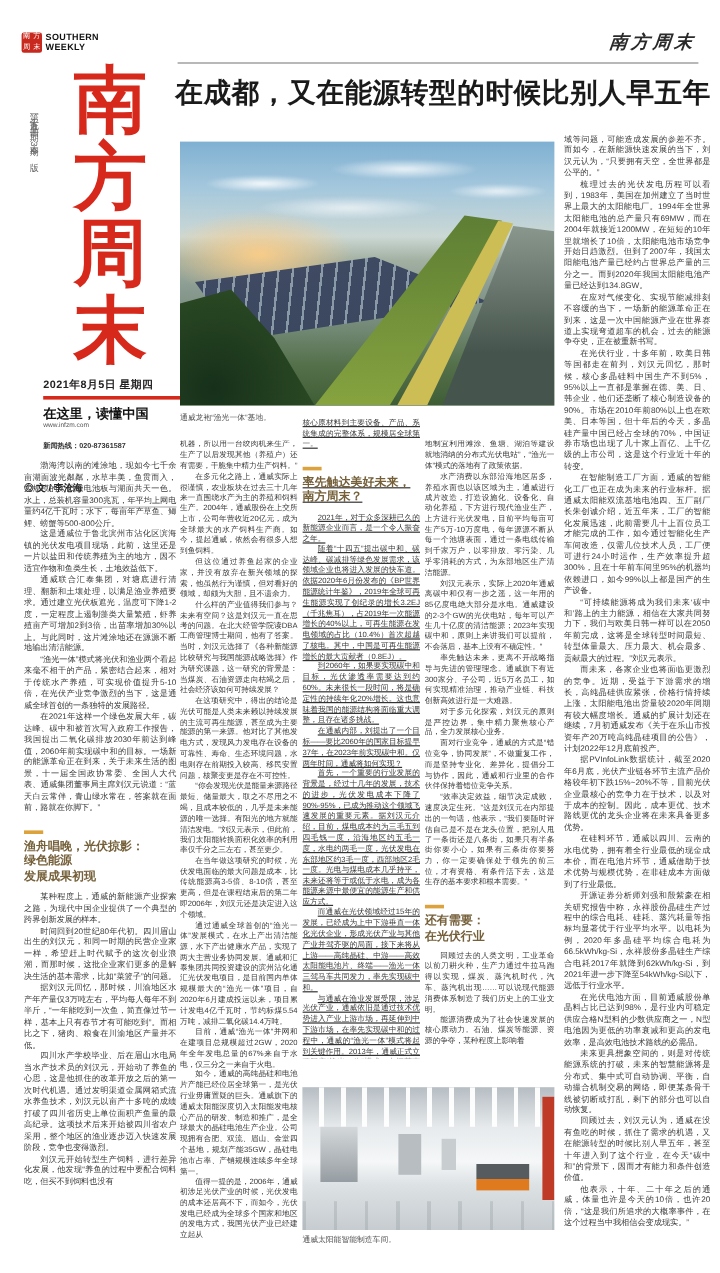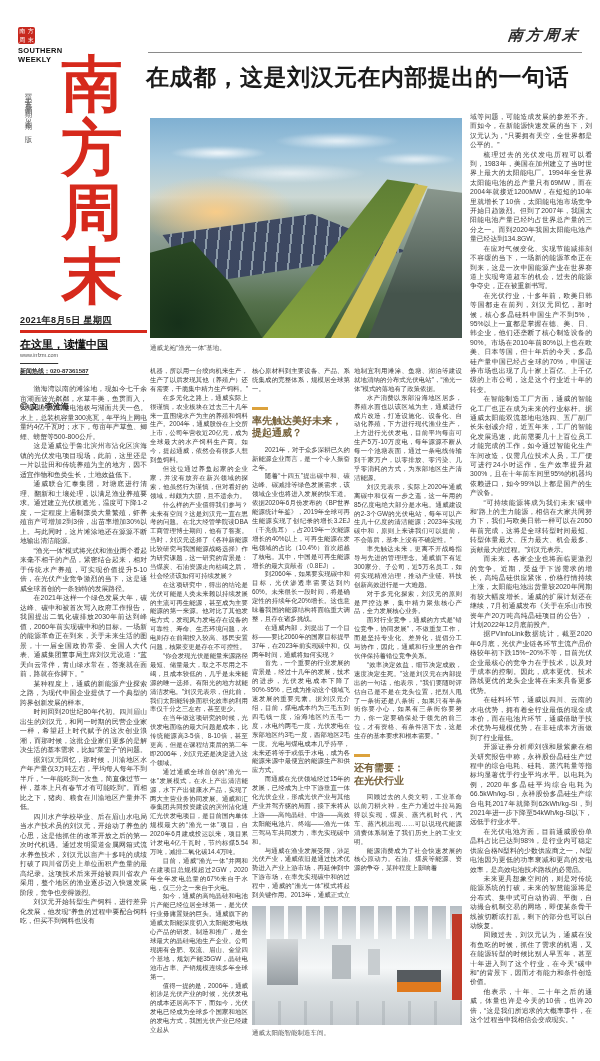--- a/index.html
+++ b/index.html
@@ -1,36 +1,36 @@
 <!DOCTYPE html>
 <html><head>
 <meta charset="utf-8">
 <style>
   html,body{margin:0;padding:0;background:#e9e9e9;}
   .page{position:relative;width:600px;height:1061px;margin:0 auto;background:#fff;
         font-family:"Liberation Sans",sans-serif;color:#333;overflow:hidden;}
   
-  .logo{position:absolute;left:18px;top:27px;display:flex;align-items:flex-start;gap:3px;flex-direction:column;}
+  .logo{position:absolute;left:18px;top:27px;display:flex;align-items:flex-start;gap:3px;}
   .seal{width:17px;height:17px;background:#c8291f;color:#fff;display:grid;
         grid-template-columns:1fr 1fr;font-size:6px;line-height:8px;text-align:center;
         font-family:"DejaVu Serif",serif;border-radius:2px;}
   .logo-text{font-size:7.5px;font-weight:bold;color:#111;line-height:8.5px;letter-spacing:.3px;}
   .script-title{position:absolute;right:20px;top:26px;font-family:"DejaVu Serif",serif;
         font-style:italic;font-weight:bold;font-size:15px;letter-spacing:3px;color:#2a2a2a;
         transform:skewX(-6deg);}
   .rule{position:absolute;left:148px;top:52px;width:434px;height:1px;background:#8a8a8a;}
   .headline{position:absolute;left:146px;top:62px;width:440px;margin:0;font-size:23px;
         font-weight:bold;color:#1a1a1a;letter-spacing:.5px;white-space:nowrap;}
   
   .issue-vert{position:absolute;left:23px;top:88px;height:230px;writing-mode:vertical-rl;
         font-size:7.5px;color:#666;letter-spacing:2px;display:flex;gap:8px;}
   .calligraphy{position:absolute;left:40px;top:52px;width:104px;text-align:center;
         font-family:"DejaVu Serif",serif;font-weight:bold;color:#d6291c;font-size:61px;
         line-height:64px;}
-  .date-block{position:absolute;left:20px;top:314px;width:127px;text-decoration:underline;}
+  .date-block{position:absolute;left:36px;top:314px;width:127px;}
   .date-line{font-size:9px;font-weight:bold;color:#222;letter-spacing:.4px;}
   .red-bar{height:3px;background:#d6291c;margin:3px 0 4px;}
   .slogan-line{font-family:"DejaVu Serif",serif;font-weight:bold;font-size:11px;color:#111;}
   .slogan-line .site{font-size:5.5px;color:#555;font-family:"Liberation Sans",sans-serif;
         font-weight:normal;vertical-align:top;}
   .hotline{font-size:6px;font-weight:bold;color:#333;margin-top:2px;}
   .byline{position:absolute;left:20px;top:361px;width:127px;font-size:8px;font-weight:bold;
         color:#222;padding-bottom:10px;border-bottom:1px solid #b5b5b5;margin-top:40px;}
   
   .photo-main{position:absolute;left:150px;top:118px;width:312px;height:220px;overflow:hidden;
@@ -70,21 +70,21 @@
   .pw-robot{right:10%;bottom:28%;width:21%;height:18%;
         background:linear-gradient(#565b5f 0 55%,#e07a1e 55%);}
   .pw-banner{right:0;top:7%;width:5%;height:72%;background:#c03a28;}
   .pw-floor{left:0;bottom:0;width:100%;height:20%;
         background:repeating-linear-gradient(90deg,rgba(150,158,163,.35) 0 3px,rgba(255,255,255,0) 3px 26px);}
   .caption{position:absolute;font-size:6.5px;color:#555;}
   
   .col{position:absolute;overflow:hidden;text-align:justify;}
   .col-1{left:20px;top:384px;width:127px;height:650px;font-size:6.8px;line-height:9.5px;}
   .col-2{left:150px;top:367px;width:98px;height:688px;font-size:6.4px;line-height:8.9px;}
-  .col-3{left:252px;top:367px;width:98px;height:533px;font-size:6.4px;line-height:8.9px;}
+  .col-3{left:252px;top:349px;width:98px;height:533px;font-size:6.4px;line-height:8.9px;text-decoration:underline;}
   .col-4{left:354px;top:367px;width:108px;height:530px;font-size:6.4px;line-height:8.9px;}
   .col-r{left:470px;top:112px;width:122px;height:930px;font-size:6.8px;line-height:9.4px;}
   .para{margin:0;text-indent:2em;color:#3a3a3a;}
   .para.cont{text-indent:0;}
   .sec-head{margin:13px 0 6px;font-weight:bold;color:#75603a;font-size:10px;line-height:12.5px;}
   .sec-bar{display:block;width:16px;height:3px;background:#dca23c;margin-bottom:5px;}
 </style>
 </head>
 <body>
 
@@ -98,21 +98,21 @@
       <span>末</span>
     </div>
     <div class="logo-text">
       <div>SOUTHERN</div>
       <div>WEEKLY</div>
     </div>
   </div>
   <div class="script-title">南方周末</div>
   <div class="rule"></div>
 
-  <h1 class="headline">在成都，这是刘汉元在内部提出的一句话</h1>
+  <h1 class="headline">在成都，又在能源转型的时候比别人早五年</h1>
 
   <div class="issue-vert">
     <span>第一千九百五十四期</span>
     <span>本期32版</span>
   </div>
   <div class="calligraphy">
     <div>南</div>
     <div>方</div>
     <div>周</div>
     <div>末</div>
@@ -138,20 +138,26 @@
     <div class="pm-trees"></div>
   </div>
   <div class="caption" style="left:150px;top:344px;">通威龙袍“渔光一体”基地。</div>
 
   <div class="col col-1">
       <p class="para">渤海湾以南的滩涂地，现如今七千余亩湖面波光粼粼，水草丰美，鱼贯而入，大规模的太阳能电池板与湖面共天一色。水上，总装机容量300兆瓦，年平均上网电量约4亿千瓦时；水下，每亩年产草鱼、鲫鲤、螃蟹等500-800公斤。</p>
       <p class="para">这是通威位于鲁北滨州市沾化区滨海镇的光伏发电项目现场，此前，这里还是一片以盐田和传统养殖为主的地方，因不适宜作物和鱼类生长，土地效益低下。</p>
       <p class="para">通威联合汇泰集团，对塘底进行清理、翻新和土壤处理，以满足渔业养殖要求。通过建立光伏板遮光，温度可下降1-2度，一定程度上遏制藻类大量繁殖，虾养殖亩产可增加2到3倍，出苗率增加30%以上。与此同时，这片滩涂地还在源源不断地输出清洁能源。</p>
       <p class="para">“渔光一体”模式将光伏和渔业两个看起来毫不相干的产品，紧密结合起来，相对于传统水产养殖，可实现价值提升5-10倍，在光伏产业竞争激烈的当下，这是通威全球首创的一条独特的发展路径。</p>
       <p class="para">在2021年这样一个绿色发展大年，碳达峰、碳中和被首次写入政府工作报告，我国提出二氧化碳排放2030年前达到峰值，2060年前实现碳中和的目标。一场新的能源革命正在到来，关于未来生活的图景，十一届全国政协常委、全国人大代表、通威集团董事局主席刘汉元说道：“蓝天白云常伴，青山绿水常在，答案就在面前，路就在你脚下。”</p>
+      <div class="sec-head">
+        <span class="sec-bar"></span>
+        <div>渔舟唱晚，光伏掠影：</div>
+        <div>绿色能源</div>
+        <div>发展成果初现</div>
+      </div>
       <p class="para">某种程度上，通威的新能源产业探索之路，为现代中国企业提供了一个典型的跨界创新发展的样本。</p>
       <p class="para">时间回到20世纪80年代初。四川眉山出生的刘汉元，和同一时期的民营企业家一样，希望赶上时代赋予的这次创业浪潮，而那时候，这批企业家们更多的是解决生活的基本需求，比如“菜篮子”的问题。</p>
       <p class="para">据刘汉元回忆，那时候，川渝地区水产年产量仅3万吨左右，平均每人每年不到半斤，“一年能吃到一次鱼，简直像过节一样，基本上只有春节才有可能吃到”。而相比之下，猪肉、粮食在川渝地区产量并不低。</p>
       <p class="para">四川水产学校毕业、后在眉山水电局当水产技术员的刘汉元，开始动了养鱼的心思，这是他抓住的改革开放之后的第一次时代机遇。通过发明渠道金属网箱式流水养鱼技术，刘汉元以亩产十多吨的成绩打破了四川省历史上单位面积产鱼量的最高纪录。这项技术后来开始被四川省农户采用，整个地区的渔业逐步迈入快速发展阶段，竞争也变得激烈。</p>
       <p class="para">刘汉元开始转型生产饲料，进行差异化发展，他发现“养鱼的过程中要配合饲料吃，但买不到饲料也没有</p>
     </div>
   <div class="col col-2">
       <p class="para cont">机器，所以用一台绞肉机来生产，生产了以后发现其他（养殖户）还有需要，干脆集中精力生产饲料。”</p>
       <p class="para">在多元化之路上，通威实际上很谨慎，农业板块在过去三十几年来一直围绕水产为主的养殖和饲料生产。2004年，通威股份在上交所上市，公司年营收近20亿元，成为全球最大的水产饲料生产商。如今，提起通威，依然会有很多人想到鱼饲料。</p>
       <p class="para">但这位通过养鱼起家的企业家，并没有放弃在新兴领域的探索，他虽然行为谨慎，但对看好的领域，却颇为大胆，且不遗余力。</p>
@@ -162,21 +168,21 @@
       <p class="para">通过通威全球首创的“渔光一体”发展模式，在水上产出清洁能源，水下产出健康水产品，实现了两大主营业务协同发展。通威和汇泰集团共同投资建设的滨州沾化通汇光伏发电项目，是目前国内单体规模最大的“渔光一体”项目，自2020年6月建成投运以来，项目累计发电4亿千瓦时，节约标煤5.54万吨，减排二氧化碳14.4万吨。</p>
       <p class="para">目前，通威“渔光一体”并网和在建项目总规模超过2GW，2020年全年发电总量的67%来自于水电，仅三分之一来自于火电。</p>
       <p class="para">如今，通威的高纯晶硅和电池片产能已经位居全球第一，是光伏行业毋庸置疑的巨头。通威旗下的通威太阳能深度切入太阳能发电核心产品的研发、制造和推广，是全球最大的晶硅电池生产企业。公司现拥有合肥、双流、眉山、金堂四个基地，规划产能35GW，晶硅电池市占率、产销规模连续多年全球第一。</p>
       <p class="para">值得一提的是，2006年，通威初涉足光伏产业的时候，光伏发电的成本还居高不下，而如今，光伏发电已经成为全球多个国家和地区的发电方式，我国光伏产业已经建立起从</p>
     </div>
   <div class="col col-3">
       <p class="para cont">核心原材料到主要设备、产品、系统集成的完整体系，规模居全球第一。</p>
       <div class="sec-head">
         <span class="sec-bar"></span>
         <div>率先触达美好未来，</div>
-        <div>提起通威？</div>
+        <div>南方周末？</div>
       </div>
       <p class="para">2021年，对于众多深耕已久的新能源企业而言，是一个令人振奋之年。</p>
       <p class="para">随着“十四五”提出碳中和、碳达峰、碳减排等绿色发展需求，该领域企业也将进入发展的快车道。依据2020年6月份发布的《BP世界能源统计年鉴》，2019年全球可再生能源实现了创纪录的增长3.2EJ（千兆焦耳），占2019年一次能源增长的40%以上，可再生能源在发电领域的占比（10.4%）首次超越了核电。其中，中国是可再生能源增长的最大贡献者（0.8EJ）。</p>
       <p class="para">到2060年，如果要实现碳中和目标，光伏渗透率需要达到约60%。未来很长一段时间，将是确定性的持续年化20%增长。这也意味着我国的能源结构将面临重大调整，且存在诸多挑战。</p>
       <p class="para">在通威内部，刘提出了一个目标——要比2060年的国家目标提早37年，在2023年前实现碳中和。仅两年时间，通威将如何实现？</p>
       <p class="para">首先，一个重要的行业发展的背景是，经过十几年的发展，技术的进步，光伏发电成本下降了90%-95%，已成为推动这个领域飞速发展的重要元素。据刘汉元介绍，目前，煤电成本约为三毛五到四毛钱一度，沿海地区约五毛一度，水电约两毛一度，光伏发电在东部地区约3毛一度，西部地区2毛一度。光电与煤电成本几乎持平，未来还将等于或低于水电，成为各能源来源中最便宜的能源生产和供应方式。</p>
       <p class="para">而通威在光伏领域经过15年的发展，已经成为上中下游垂直一体化光伏企业，形成光伏产业与其他产业并驾齐驱的局面，接下来将从上游——高纯晶硅、中游——高效太阳能电池片、终端——渔光一体三驾马车共同发力，率先实现碳中和。</p>
       <p class="para">与通威在渔业发展受限，涉足光伏产业，通威依旧是通过技术优势进入产业上游市场，再延伸到中下游市场，在率先实现碳中和的过程中，通威的“渔光一体”模式将起到关键作用。2013年，通威正式立项研究“渔光一体”模式，在江苏南京、射阳等多地开展试验。2014年9月，国家能源局发布《关于进一步落实分布式光伏发电有关政策的通知》，指出鼓励，因</p>
     </div>
   <div class="col col-4">

